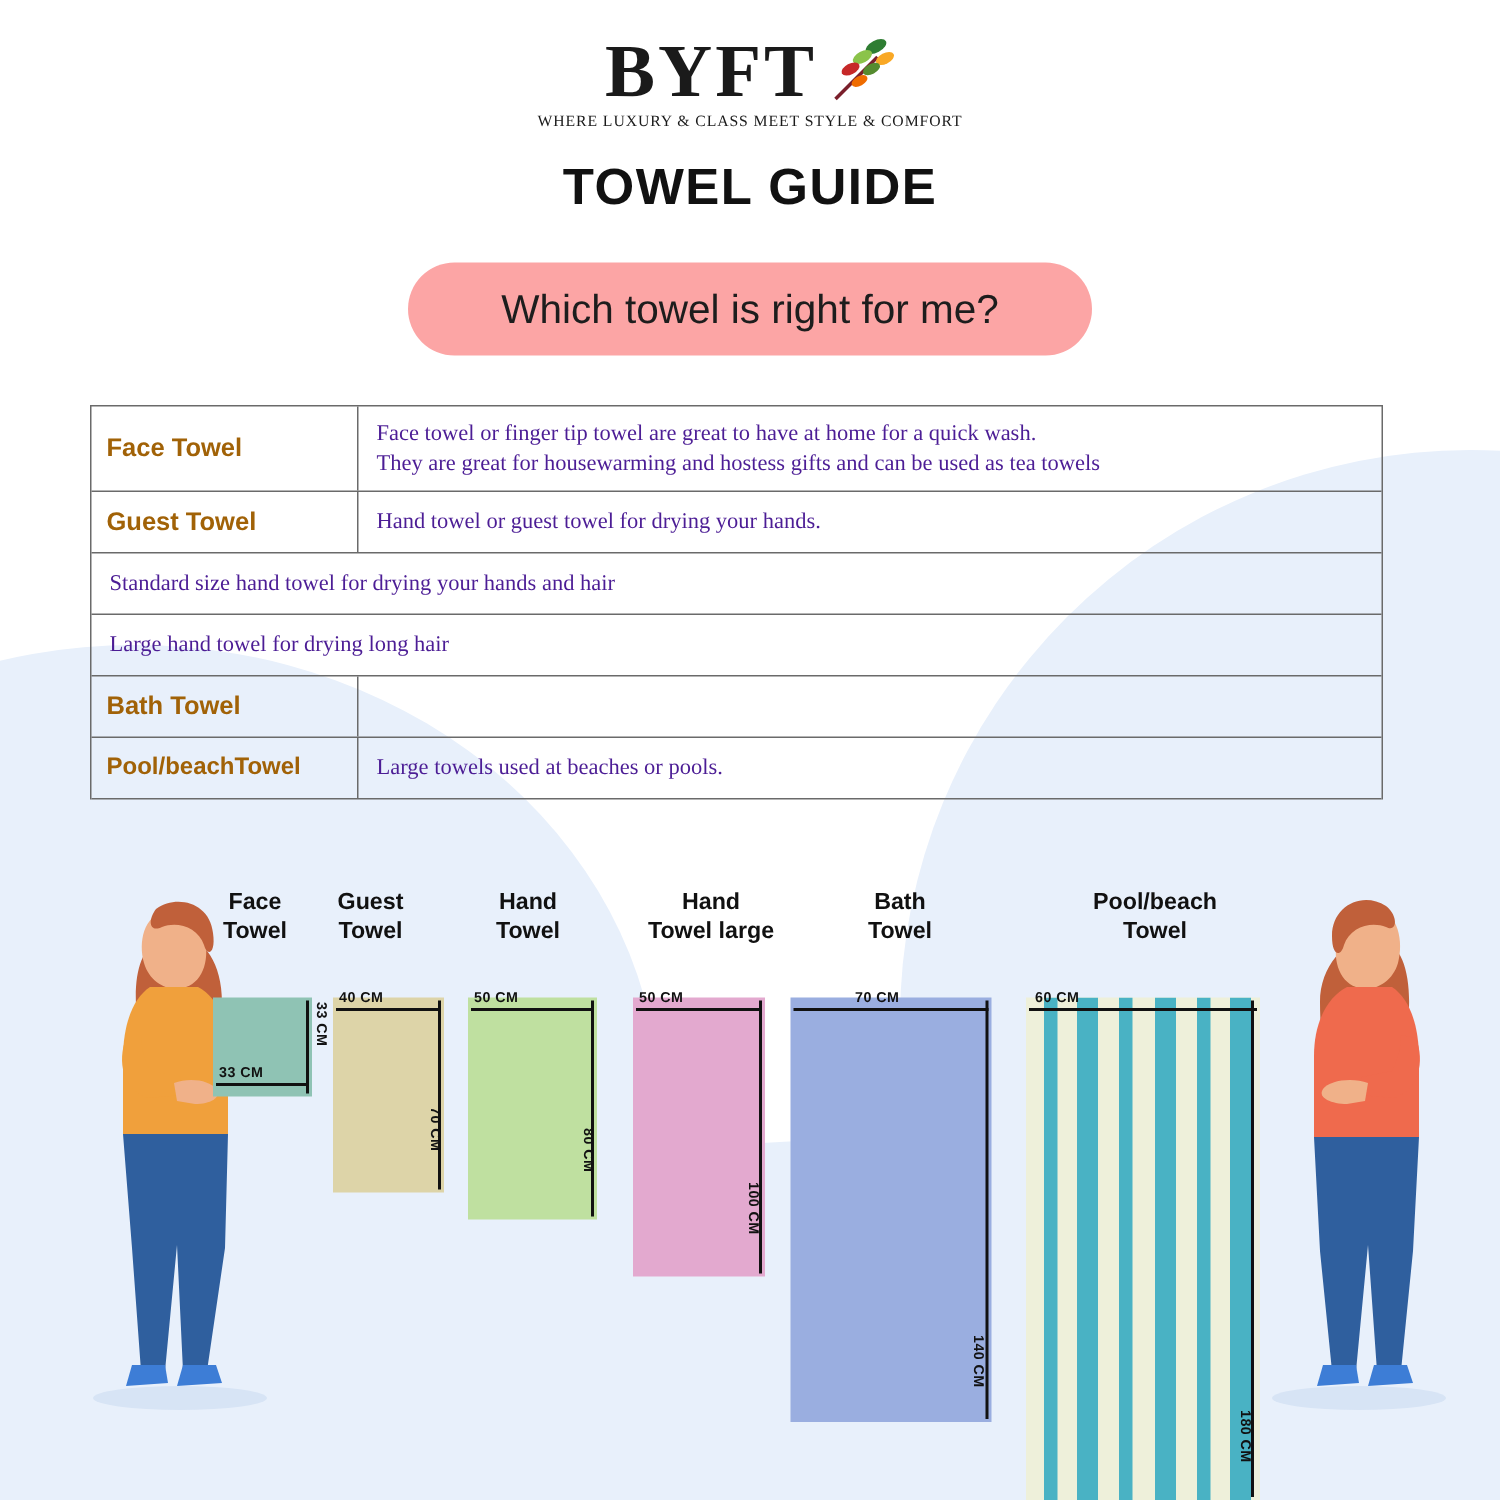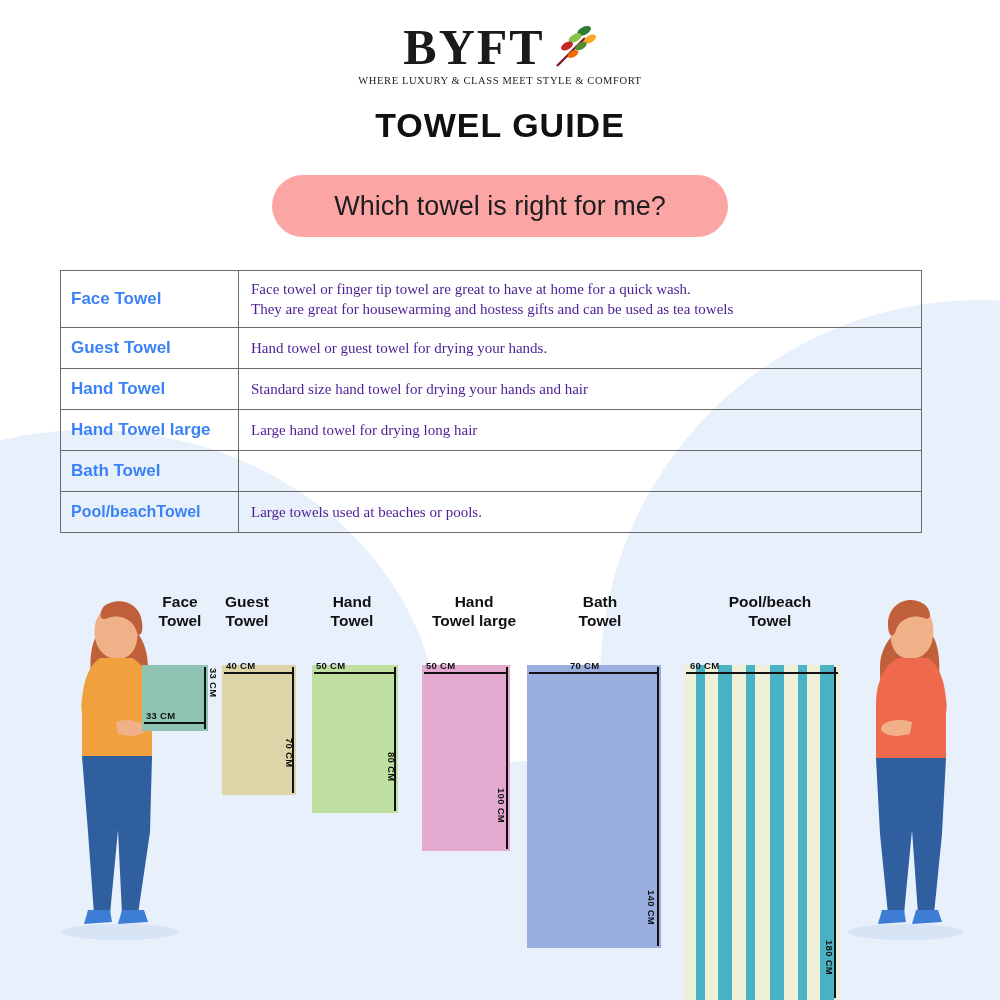--- a/index.html
+++ b/index.html
@@ -41,21 +41,21 @@
     background:#fca5a5; border-radius:31px;
     display:flex; align-items:center; justify-content:center;
     font-size:27px; color:#1d1d1d; font-weight:400;
   }
 
   
   .table { position:absolute; left:60px; top:270px; width:860px; border:1px solid #6a6a6a; border-bottom:none; }
   .trow { display:flex; border-bottom:1px solid #6a6a6a; }
   .tcell-name {
     width:178px; flex:0 0 178px; border-right:1px solid #6a6a6a;
-    padding:8px 10px; font-size:17px; font-weight:700; color:#3b82f6;
+    padding:8px 10px; font-size:17px; font-weight:700; color:#a16207;
     display:flex; align-items:center; box-sizing:border-box;
   }
   .tcell-desc {
     flex:1; padding:8px 12px; font-size:15px; color:#4c1d95;
     font-family:"Liberation Serif", serif;
     display:flex; align-items:center; box-sizing:border-box; line-height:1.35;
   }
   .r0 .tcell-name, .r0 .tcell-desc { height:56px; }
   .r1 .tcell-name, .r1 .tcell-desc,
   .r2 .tcell-name, .r2 .tcell-desc,
@@ -122,25 +122,23 @@
     <div class="trow r0">
       <div class="tcell-name">Face Towel</div>
       <div class="tcell-desc" style="white-space:pre-line;">Face towel or finger tip towel are great to have at home for a quick wash.
 They are great for housewarming and hostess gifts and can be used as tea towels</div>
     </div>
     <div class="trow r1">
       <div class="tcell-name">Guest Towel</div>
       <div class="tcell-desc">Hand towel or guest towel for drying your hands.</div>
     </div>
     <div class="trow r2">
-      <div class="tcell-name">Hand Towel</div>
       <div class="tcell-desc"> Standard size hand towel for drying your hands and hair</div>
     </div>
     <div class="trow r3">
-      <div class="tcell-name">Hand Towel large</div>
       <div class="tcell-desc">Large hand towel for drying long hair</div>
     </div>
     <div class="trow r4">
       <div class="tcell-name">Bath Towel</div>
     </div>
     <div class="trow r5">
       <div class="tcell-name" style="font-size:16px;">Pool/beachTowel</div>
       <div class="tcell-desc">Large towels used at beaches or pools.</div>
     </div>
   </div>
@@ -166,21 +164,21 @@
       <path d="M90 26 C104 28 108 48 104 62 C100 76 86 82 76 78 C64 74 60 58 64 44 C68 32 78 24 90 26 Z" fill="#f0b189"></path>
       <path d="M96 24 C80 14 60 24 60 44 C60 58 66 58 68 50 C72 38 86 34 96 38 C104 42 104 30 96 24 Z" fill="#c0603a"></path>
       <path d="M100 78 C112 86 118 104 118 126 L118 178 L48 178 L48 124 C48 100 58 84 70 78 Z" fill="#ef6a4d"></path>
       <path d="M116 112 C122 128 118 146 102 152 L78 150 L80 138 L100 134 C104 126 106 118 106 110 Z" fill="#ef6a4d"></path>
       <path d="M84 142 C74 138 58 140 54 146 C50 152 60 156 70 156 L82 154 Z" fill="#f0b189"></path>
       <path d="M48 178 L118 178 L114 254 L106 334 L90 334 L84 250 L76 334 L60 334 L52 254 Z" fill="#2f5f9e"></path>
       <path d="M54 330 L76 330 L78 342 L50 344 Z" fill="#3d7dd6"></path>
       <path d="M88 330 L110 330 L114 342 L84 344 Z" fill="#3d7dd6"></path>
     </svg>
 
-    <div class="col-label" style="left:140px; top:32px; width:80px;">
+    <div class="col-label" style="left:130px; top:32px; width:80px;">
       <div>Face</div>
       <div>Towel</div>
     </div>
     <div class="swatch" style="left:142px; top:105px; width:66px; height:66px; background:#8fc3b4;"></div>
     <div class="rule-h" style="left:144px; top:162px; width:62px;"></div>
     <div class="rule-v" style="left:204px; top:107px; height:62px;"></div>
     <div class="dim" style="left:146px; top:150px;">33 CM</div>
     <div class="dim dim-v" style="left:208px; top:108px;">33 CM</div>
 
     <div class="col-label" style="left:207px; top:32px; width:80px;">

